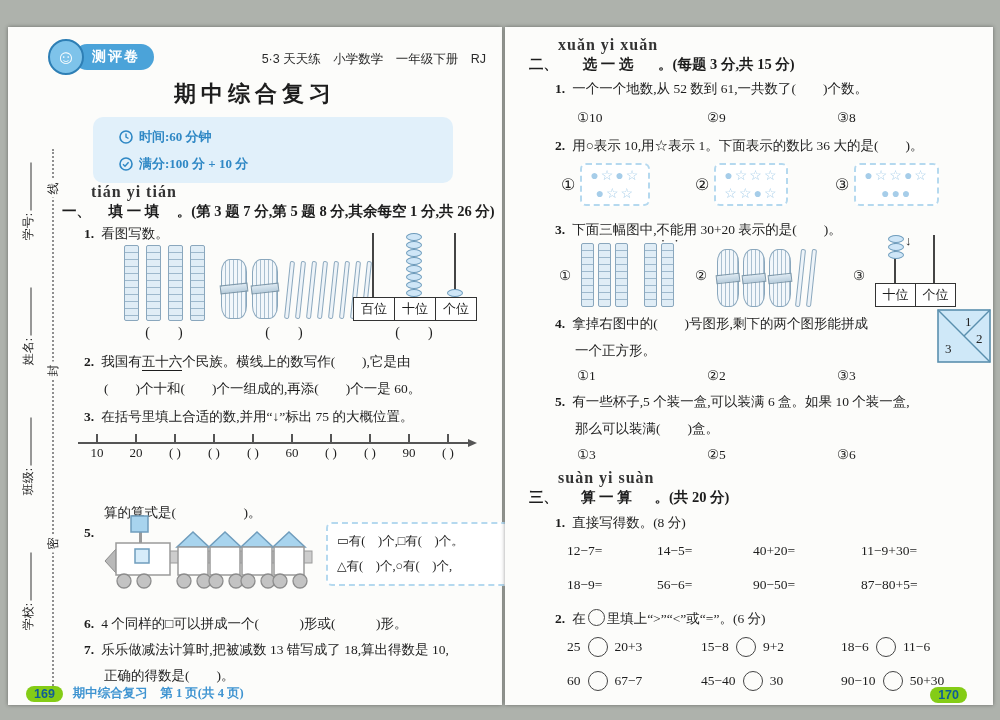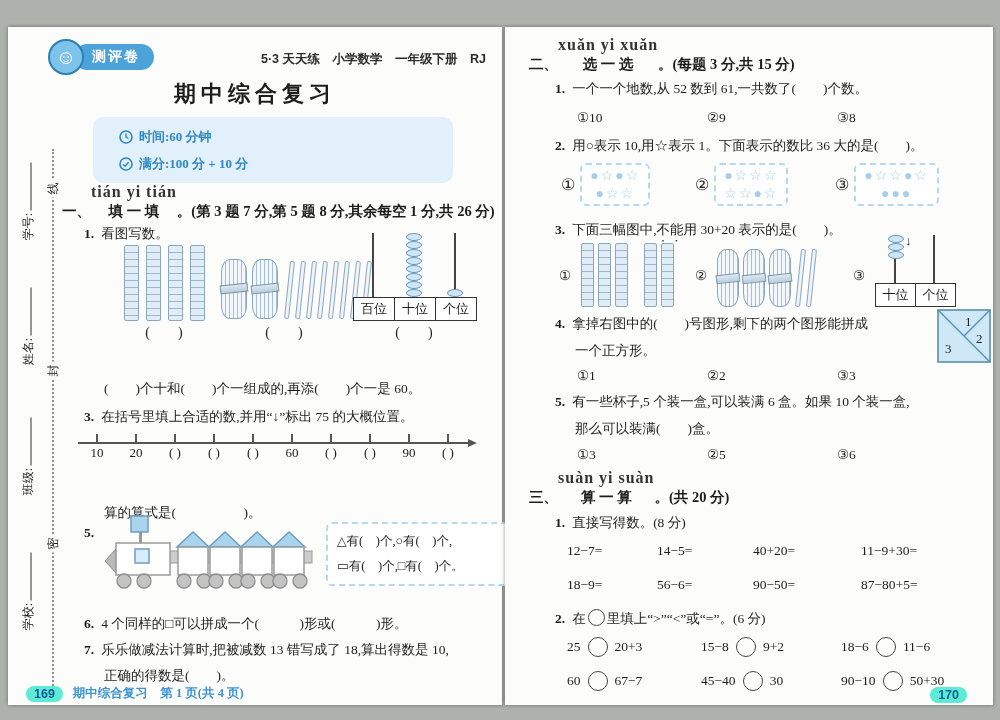--- a/index.html
+++ b/index.html
@@ -14,21 +14,21 @@
   .u{border-bottom:1.5px solid #1d1d1d;padding-bottom:1px;}
   .emph{text-emphasis:filled dot #1d1d1d;text-emphasis-position:under right;}
 
   
   .badge-wrap{left:40px;top:12px;display:flex;align-items:center;}
   .avatar{width:32px;height:32px;border-radius:50%;background:#7ec3ea;border:2px solid #2e7fb5;
           color:#fff;display:flex;align-items:center;justify-content:center;font-size:20px;z-index:2;}
   .badge-pill{margin-left:-10px;background:#4ba3d9;color:#fff;font-weight:bold;font-size:14px;
           padding:4px 14px 4px 18px;border-radius:15px;letter-spacing:2px;
           font-family:"Liberation Sans",sans-serif;}
-  .series{right:16px;top:24px;font-size:12.5px;font-weight:bold;color:#2b2b2b;
+  .series{right:16px;top:24px;font-size:12.5px;font-weight:normal;color:#2b2b2b;
           font-family:"Liberation Sans",sans-serif;}
   .title{left:0;right:0;top:52px;text-align:center;font-size:22px;font-weight:bold;letter-spacing:5px;}
 
   
   .info-panel{left:85px;top:90px;width:360px;height:66px;background:#e1f0fa;border-radius:10px;}
   .info-line{position:absolute;color:#2f88c5;font-weight:bold;font-size:13px;display:flex;align-items:center;gap:6px;white-space:nowrap;}
   .eval{position:absolute;left:238px;top:13px;display:flex;border:1.5px solid #76b7e0;background:#fff;}
   .eval-label{width:52px;height:37px;line-height:37px;text-align:center;font-size:13px;color:#222;}
   .eval-blank{width:52px;height:37px;border-left:1.5px solid #76b7e0;}
 
@@ -82,21 +82,21 @@
   .sc-box{padding:2px 8px;color:#a6cde9;font-size:14px;letter-spacing:2px;line-height:1.25;text-align:center;}
   .opt-fig{position:absolute;display:flex;align-items:center;gap:5px;}
   .opt-item{position:absolute;font-size:13.5px;}
 
   .cmp{position:absolute;font-size:13.5px;display:flex;align-items:center;}
   .cmp-circle{display:inline-block;width:18px;height:18px;border:1.5px solid #444;border-radius:50%;margin:0 7px;}
   .inline-circle{display:inline-block;width:15px;height:15px;border:1.4px solid #444;border-radius:50%;vertical-align:-3px;margin:0 2px;}
 
   
   .footer{position:absolute;display:flex;align-items:center;gap:10px;}
-  .pgbadge{background:#5eead4;color:#0f5c97;font-weight:bold;font-size:12.5px;padding:1px 8px;
+  .pgbadge{background:#84cc16;color:#0f5c97;font-weight:bold;font-size:12.5px;padding:1px 8px;
         border-radius:9px;font-family:"Liberation Sans",sans-serif;}
   .ftext{color:#3f94d1;font-weight:bold;font-size:12.5px;}
 </style>
 </head>
 <body>
 
 <div class="page" id="page-left">
 
   <div class="abs seal-line"></div>
   <div class="vlabel" style="top:166px"><span>学号:</span><span class="ulz"></span></div>
@@ -183,20 +183,23 @@
     <div class="pv-cells">
       <span>百位</span>
         <span>十位</span>
         <span>个位</span>
     </div>
   </div>
   <span class="fig-paren" style="left:156px;top:297px">(　　)</span>
   <span class="fig-paren" style="left:276px;top:297px">(　　)</span>
   <span class="fig-paren" style="left:406px;top:297px">(　　)</span>
 
+  <div class="abs txt" style="left:76px;top:326px">
+    <span class="qnum">2.</span><span>我国有</span><span class="u">五十六</span><span>个民族。横线上的数写作(　　),它是由</span>
+  </div>
   <div class="abs txt" style="left:96px;top:353px">(　　)个十和(　　)个一组成的,再添(　　)个一是 60。</div>
 
   <div class="abs txt" style="left:76px;top:381px">
     <span class="qnum">3.</span><span>在括号里填上合适的数,并用“↓”标出 75 的大概位置。</span>
   </div>
   <div class="numline" style="left:70px;top:402px;width:400px">
     <div class="nl-line" style="width:392px"></div>
       <div class="nl-arrow" style="left:390px"></div>
     <i class="nl-tick" style="left:18px"></i>
       <i class="nl-tick" style="left:57px"></i>
@@ -245,22 +248,22 @@
         <circle cx="100" cy="66" r="7"></circle>
       <circle cx="112" cy="66" r="7"></circle>
         <circle cx="132" cy="66" r="7"></circle>
       <circle cx="144" cy="66" r="7"></circle>
         <circle cx="164" cy="66" r="7"></circle>
       <circle cx="176" cy="66" r="7"></circle>
         <circle cx="196" cy="66" r="7"></circle>
     </g>
   </svg>
   <div class="abs dashed-box shape-box" style="left:318px;top:495px;width:162px">
+    <div>▭有(　)个,□有(　)个。</div>
     <div>△有(　)个,○有(　)个,</div>
-    <div>▭有(　)个,□有(　)个。</div>
   </div>
 
   <div class="abs txt" style="left:76px;top:588px">
     <span class="qnum">6.</span><span>4 个同样的□可以拼成一个(　　　)形或(　　　)形。</span>
   </div>
   <div class="abs txt" style="left:76px;top:614px">
     <span class="qnum">7.</span><span>乐乐做减法计算时,把被减数 13 错写成了 18,算出得数是 10,</span>
   </div>
   <div class="abs txt" style="left:96px;top:640px">正确的得数是(　　)。</div>
 

